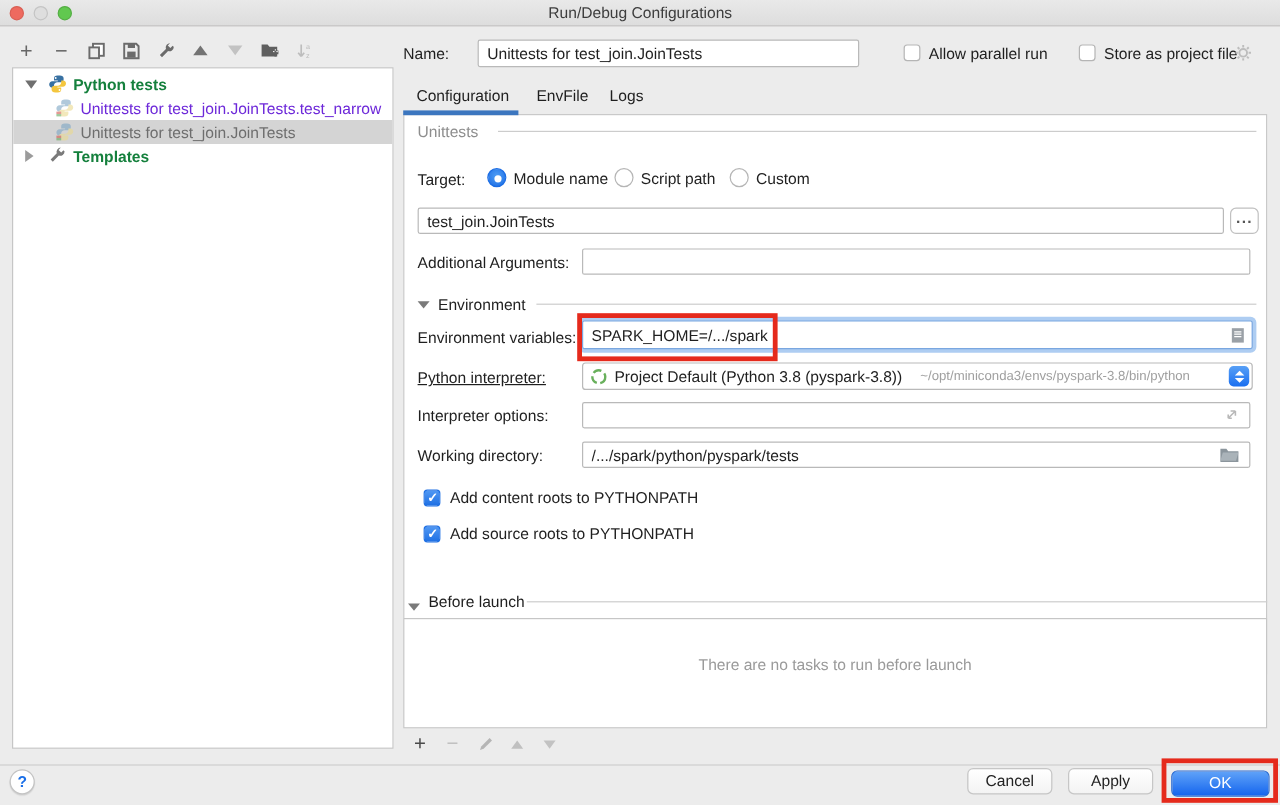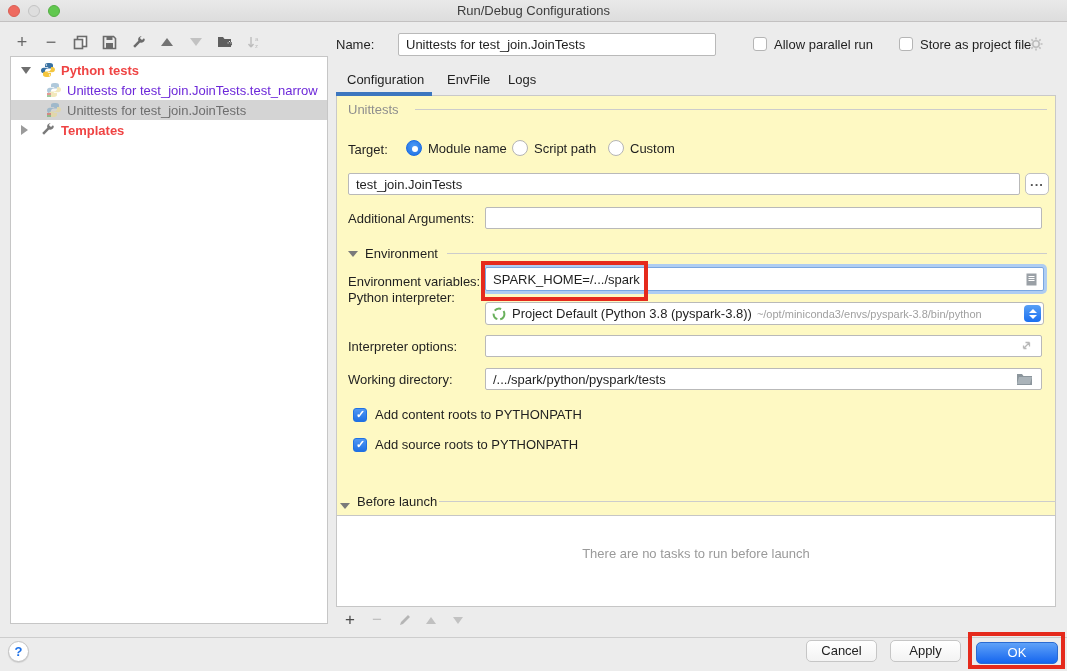--- a/index.html
+++ b/index.html
@@ -27,21 +27,21 @@
   .tree-panel { position:absolute; left:10px; top:56px; width:318px; height:568px;
     background:#ffffff; border:1px solid #c6c6c6; overflow:hidden; }
   .tree-row { position:relative; height:20px; display:flex; align-items:center; white-space:nowrap; overflow:hidden; }
   .tree-row.r1 { margin-top:3px; }
   .tree-row.sel { background:#d4d4d4; }
   .caret { width:0; height:0; margin-left:10px; }
   .caret.open { border-left:5px solid transparent; border-right:5px solid transparent; border-top:7px solid #6f6f6f; margin-right:9px; }
   .caret.closed { border-top:5px solid transparent; border-bottom:5px solid transparent; border-left:7px solid #9b9b9b; margin-right:12px; }
   .t-ico { width:16px; height:16px; margin-right:5px; flex:0 0 16px; }
   .t-ico.faded { opacity:.6; }
-  .tree-label.bold { font-weight:bold; color:#ef4444; }
+  .tree-label.bold { font-weight:bold; color:#15803d; }
   .tree-label.child { color:#6d28d9; }
   .indent { width:35px; flex:0 0 35px; }
 
   
   .name-label { position:absolute; left:336px; top:37px; }
   .name-input { position:absolute; left:398px; top:33px; width:318px; height:23px;
     border:1px solid #b9b9b9; border-radius:2px; background:#fff; font:13px "Liberation Sans",sans-serif; padding:0 7px; color:#1f1f1f; }
   .cb { width:14px; height:14px; border:1px solid #b5b5b5; border-radius:3px; background:#fff; display:inline-block; }
   .cb.checked { background:linear-gradient(#4f97f3,#2071e4); border-color:#2071e4; position:relative; }
   .cb.checked::after { content:"✓"; position:absolute; left:2px; top:-1px; color:#fff; font-size:11px; font-weight:bold; }
@@ -51,39 +51,39 @@
   .hdr-cb2-label { position:absolute; left:920px; top:37px; }
   .hdr-gear { position:absolute; left:1028px; top:36px; }
 
   
   .tab { position:absolute; top:72px; height:20px; color:#1f1f1f; cursor:default; }
   .tab1 { left:347px; } .tab2 { left:447px; } .tab3 { left:508px; }
   .tab-underline { position:absolute; left:336px; top:92px; width:96px; height:4px; background:#3c76bf; z-index:3; }
 
   
   .panel { position:absolute; left:336px; top:95px; width:720px; height:467px;
-    border:1px solid #c9c9c9; background:#fef9c3; }
+    border:1px solid #c9c9c9; background:#ffffff; }
   .legend { position:absolute; color:#8e8e8e; }
   .hline { position:absolute; height:1px; background:#cccccc; }
   .lbl { position:absolute; color:#1f1f1f; }
   .fld { position:absolute; height:22px; border:1px solid #b9b9b9; border-radius:2px; background:#fff;
     font:13px "Liberation Sans",sans-serif; padding:0 7px; color:#1f1f1f; }
   .radio { width:16px; height:16px; border-radius:50%; background:#fff; border:1px solid #b5b5b5; display:inline-block; }
   .radio.sel { background:radial-gradient(circle at 50% 40%, #4f9df5, #1a6ce4); border-color:#1a6ce4; position:relative; }
   .radio.sel::after { content:""; position:absolute; left:5px; top:5px; width:6px; height:6px; border-radius:50%; background:#fff; }
   .radio-row { position:absolute; display:flex; align-items:center; gap:6px; }
   .dots-btn { position:absolute; left:688px; top:77px; width:24px; height:22px; border:1px solid #c0c0c0;
     border-radius:5px; background:#fff; color:#555; text-align:center; line-height:16px; font-weight:bold; letter-spacing:1px; }
   .env-field-wrap { position:absolute; left:148px; top:171px; width:559px; height:24px;
     border:1px solid #7aa7e0; border-radius:2px; background:#fff; box-shadow:0 0 0 3px #aecdf2; display:flex; align-items:center; }
   .env-input { flex:1; border:none; outline:none; font:13px "Liberation Sans",sans-serif; padding:0 7px; color:#1f1f1f; background:transparent; }
   .combo { position:absolute; left:148px; top:206px; width:559px; height:23px; border:1px solid #b9b9b9;
     border-radius:3px; background:#fff; display:flex; align-items:center; padding:0 16px 0 6px; overflow:hidden; }
   .combo-text { margin-left:6px; white-space:nowrap; }
-  .combo-path { margin-left:5px; color:#a0a0a0; font-size:11px; white-space:nowrap; }
+  .combo-path { margin-left:15px; color:#a0a0a0; font-size:11px; white-space:nowrap; }
   .stepper { position:absolute; right:2px; top:2px; width:17px; height:17px; border-radius:4px;
     background:linear-gradient(#58a0f6,#1a6ff0); display:flex; flex-direction:column; align-items:center; justify-content:center; gap:2px; }
   .st-up { width:0; height:0; border-left:4px solid transparent; border-right:4px solid transparent; border-bottom:4px solid #fff; }
   .st-dn { width:0; height:0; border-left:4px solid transparent; border-right:4px solid transparent; border-top:4px solid #fff; }
   .sec-head { position:absolute; display:flex; align-items:center; gap:7px; color:#1f1f1f; }
   .sec-caret { width:0; height:0; border-left:5px solid transparent; border-right:5px solid transparent; border-top:6px solid #7a7a7a; }
   .cb-row { position:absolute; display:flex; align-items:center; gap:8px; }
 
   
   .bl-head { position:absolute; left:340px; top:494px; display:flex; align-items:flex-end; gap:7px; }
@@ -268,21 +268,21 @@
     <div class="env-field-wrap">
       <input class="env-input" value="SPARK_HOME=/.../spark" style="">
       <span style="margin-right:6px;">
         <svg width="11" height="13" viewBox="0 0 11 13">
             <rect x="0.5" y="0.5" width="10" height="12" fill="#9aa0a6"></rect>
             <path d="M2.5 3.5h6M2.5 5.5h6M2.5 7.5h6" stroke="#fff" stroke-width="1.1"></path>
           </svg>
       </span>
     </div>
 
-    <span class="lbl" style="left:11px; top:194px;">Python interpreter:</span>
+    <span class="lbl" style="left:11px; top:211px;text-decoration:underline;">Python interpreter:</span>
     <div class="combo">
       <span>
         <svg width="14" height="14" viewBox="0 0 14 14">
             <circle cx="7" cy="7" r="5.4" fill="none" stroke="#69b05c" stroke-width="2" stroke-dasharray="7 3"></circle>
           </svg>
       </span>
       <span class="combo-text">Project Default (Python 3.8 (pyspark-3.8))</span>
       <span class="combo-path">~/opt/miniconda3/envs/pyspark-3.8/bin/python</span>
       <span class="stepper">
           <span class="st-up"></span>

